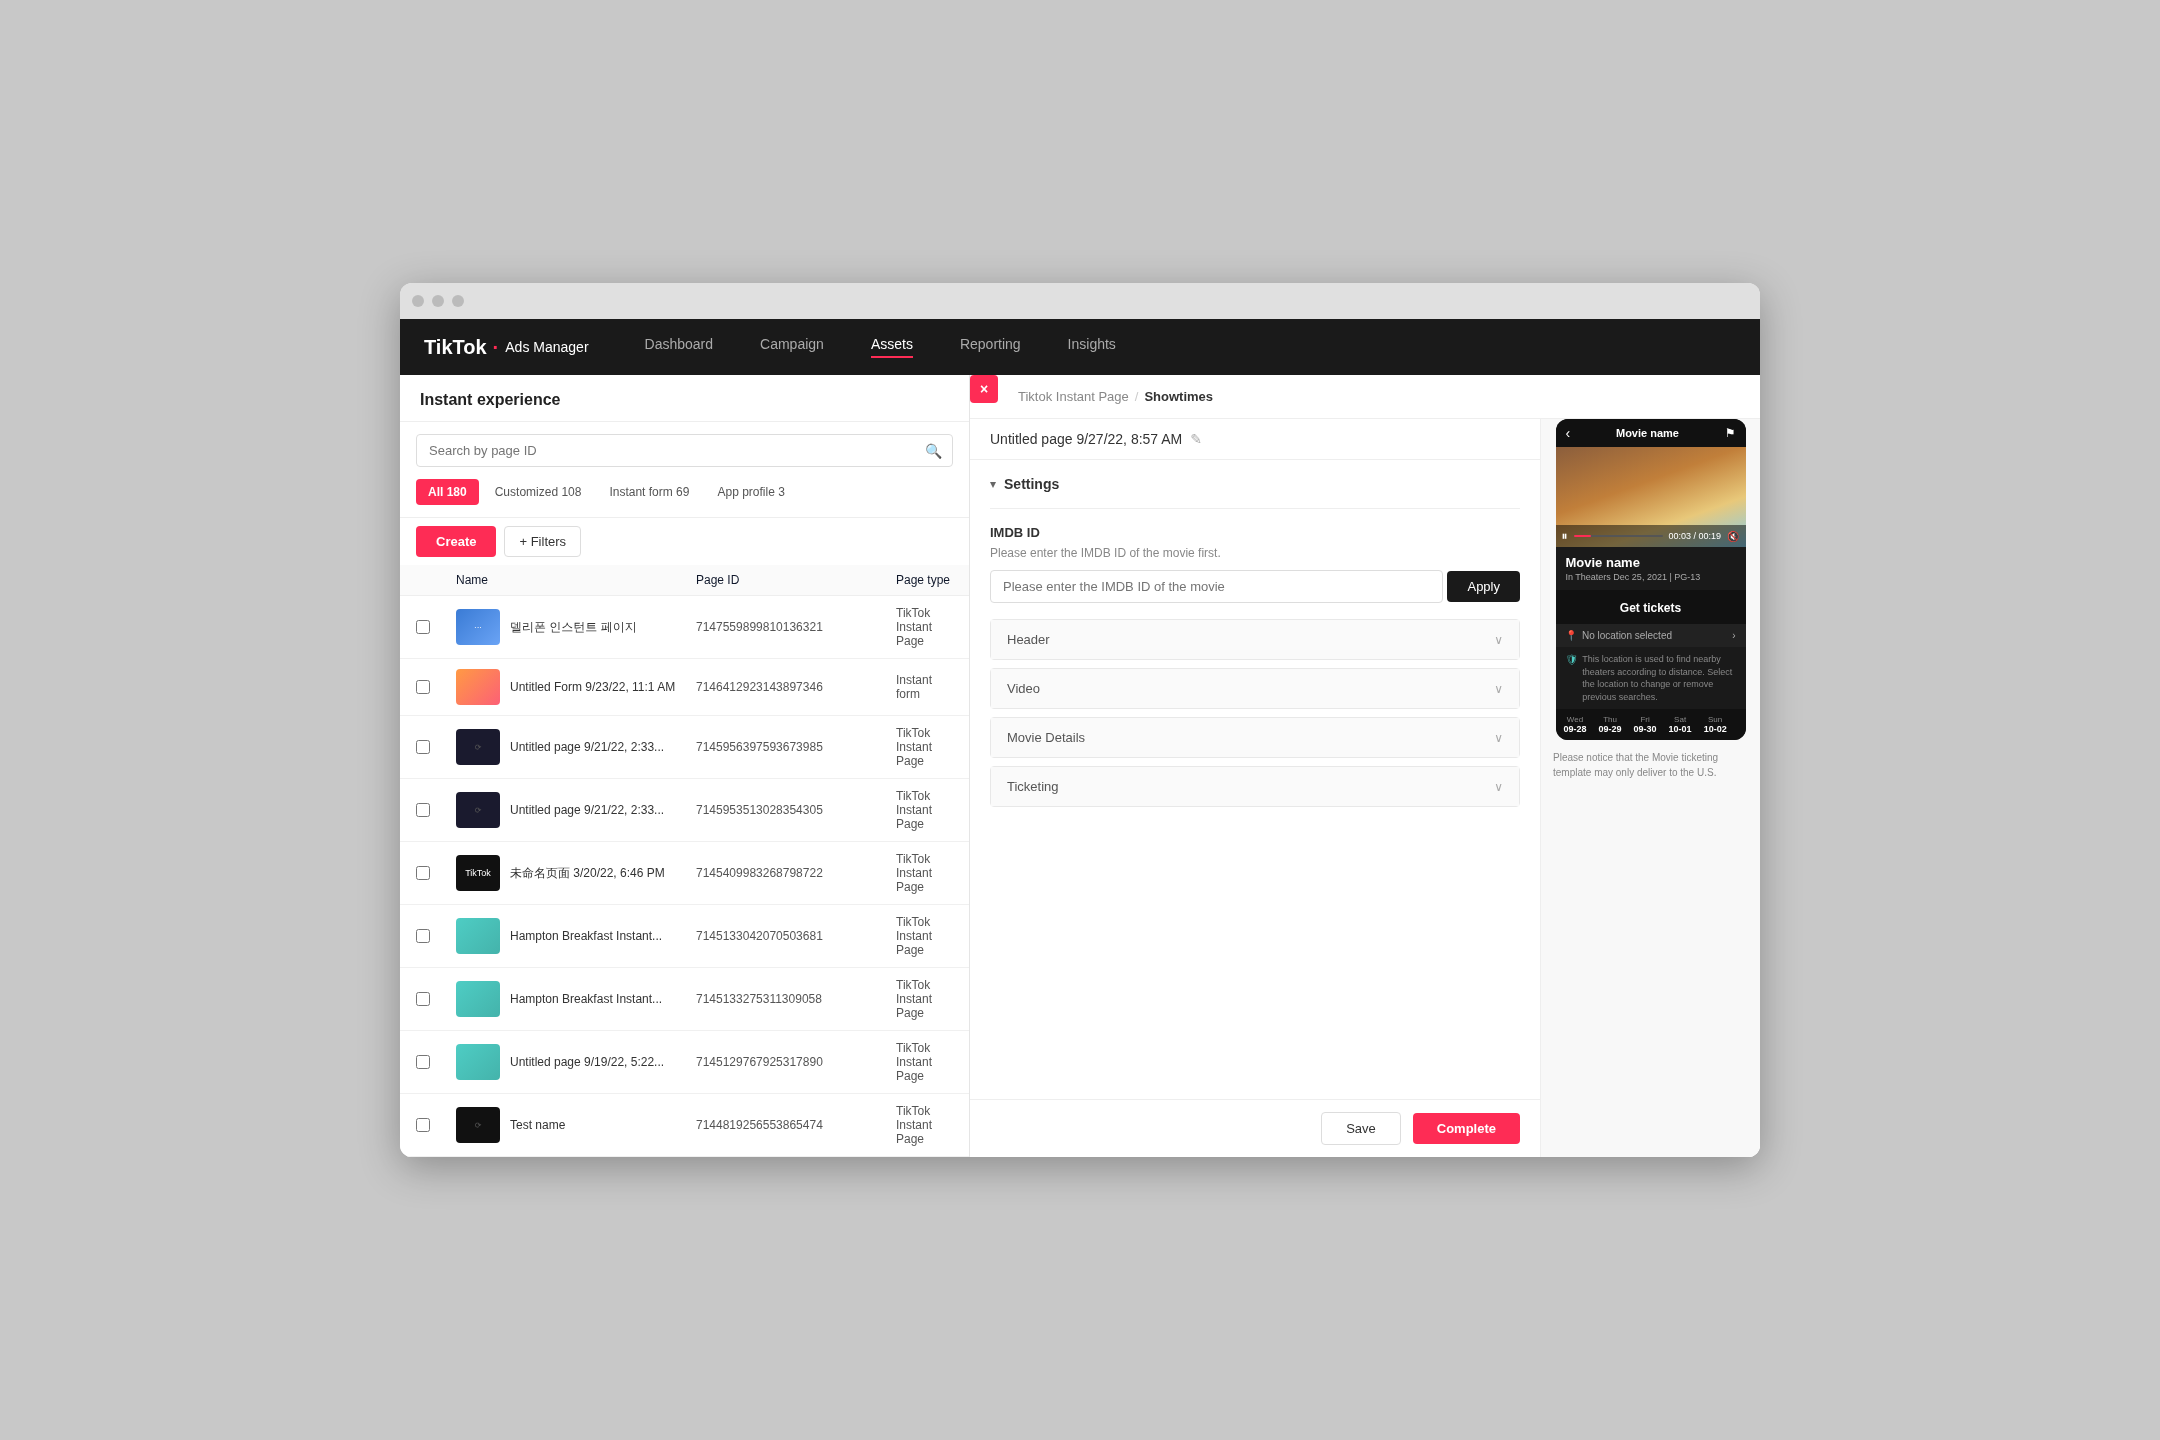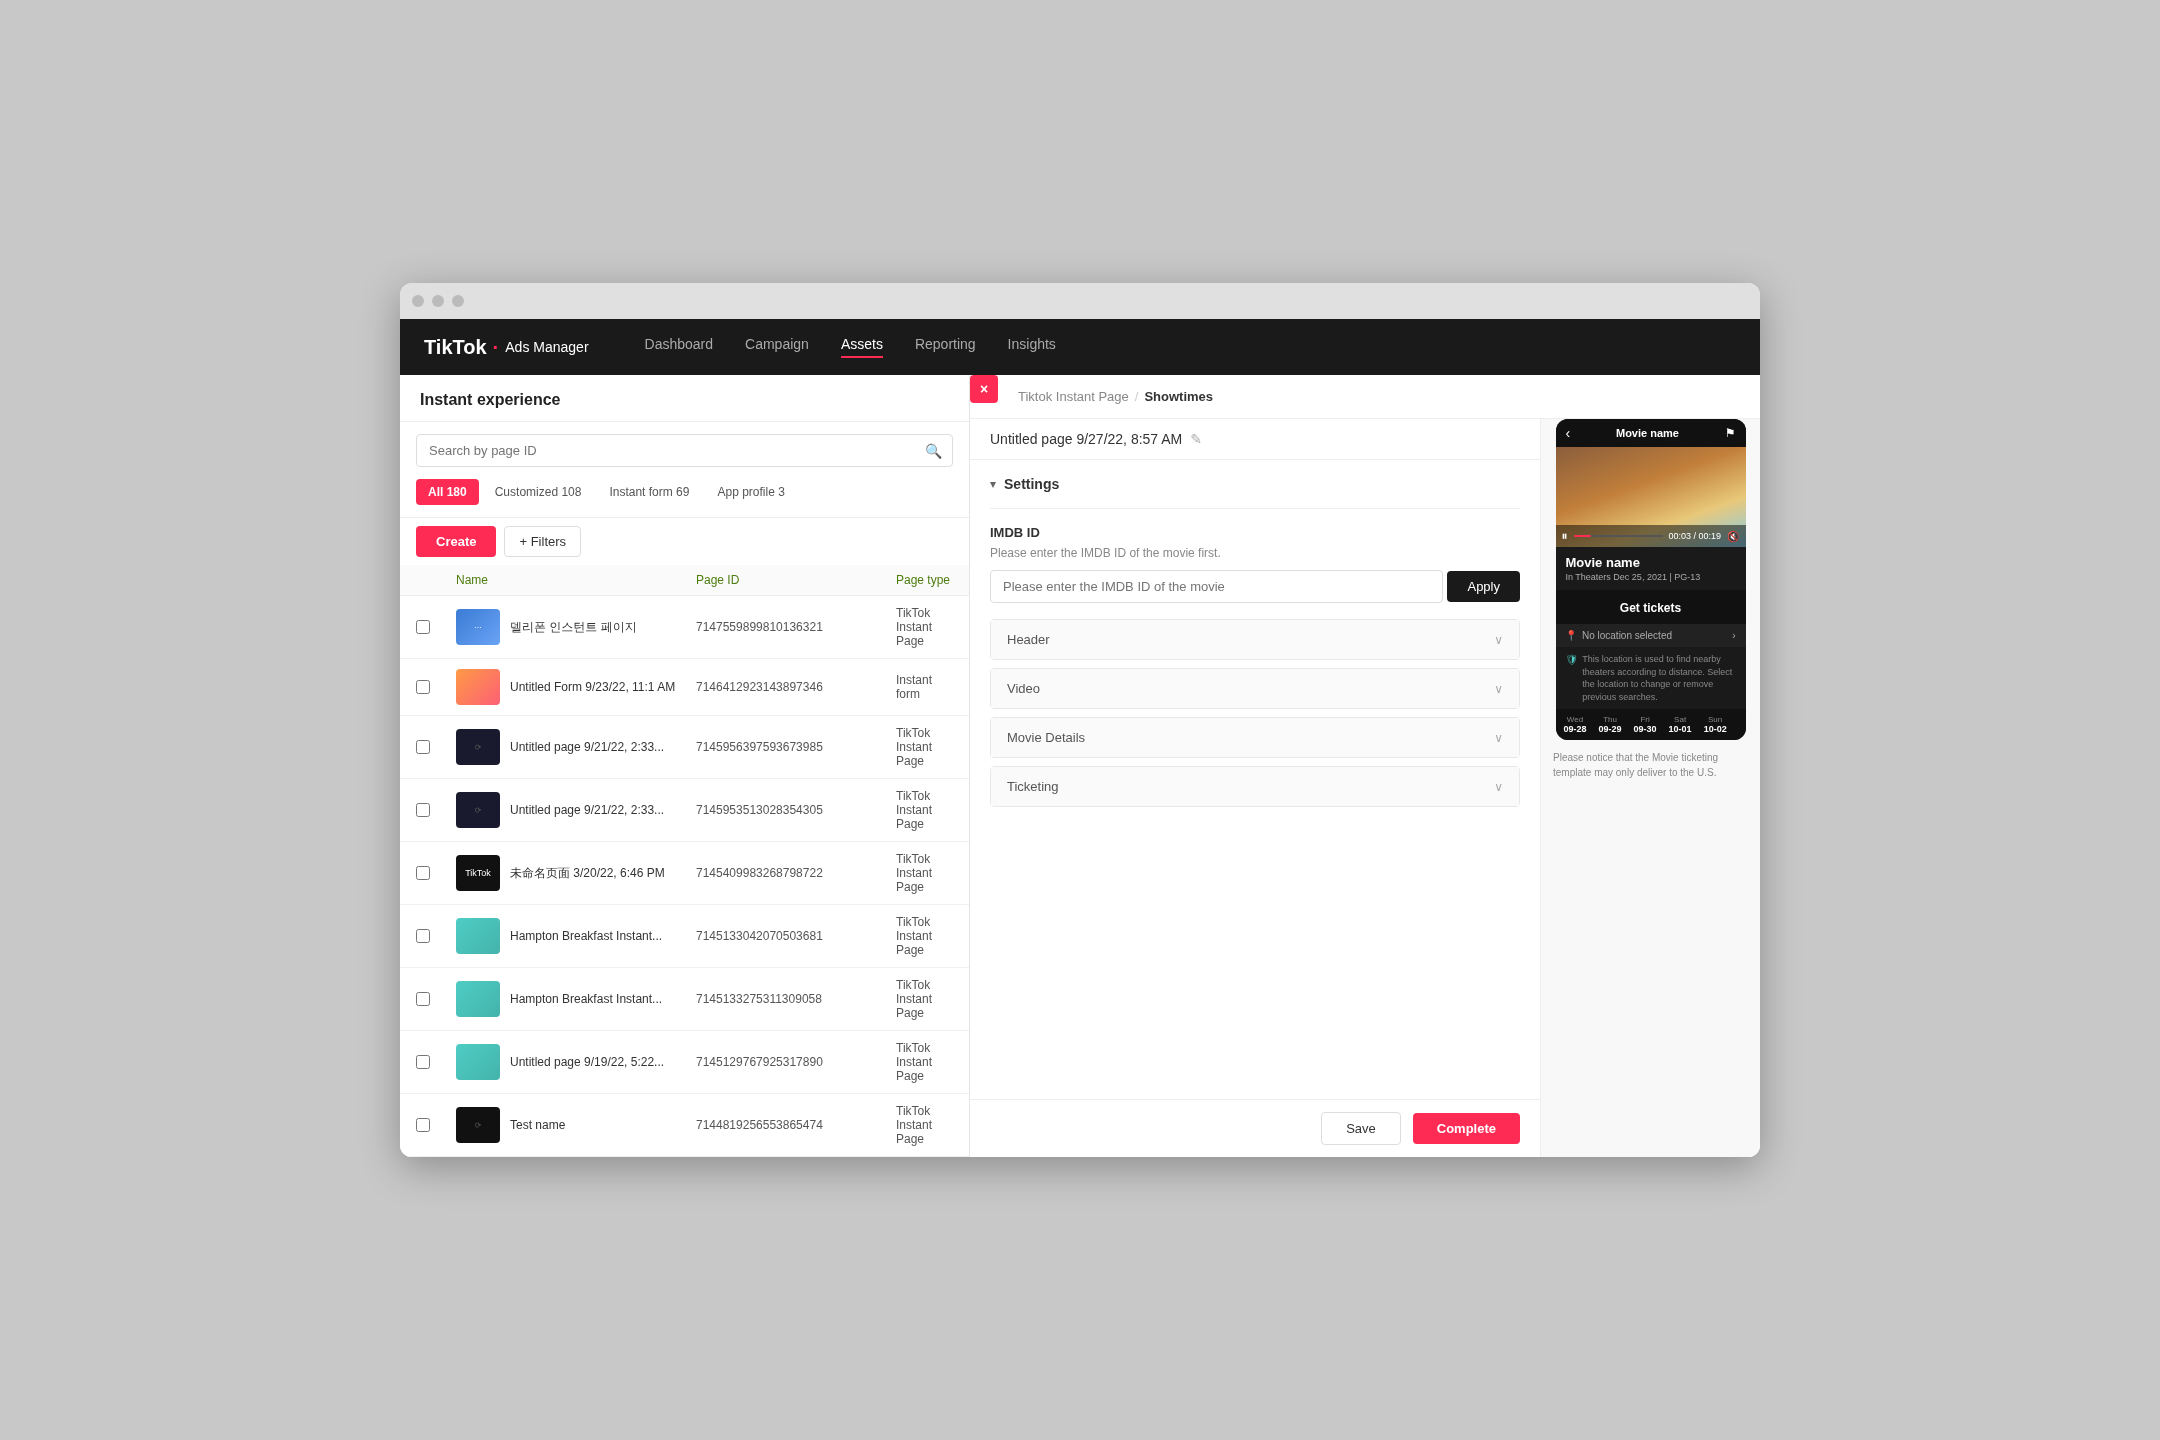--- a/index.html
+++ b/index.html
@@ -57,21 +57,21 @@
       font-size: 20px;
       font-weight: 700;
     }
     .logo-sub {
       color: white;
       font-size: 14px;
       font-weight: 400;
     }
     .nav-items {
       display: flex;
-      gap: 32px;
+      gap: 47px;
       margin-left: 24px;
     }
     .nav-item {
       color: #aaa;
       font-size: 14px;
       cursor: pointer;
       padding-bottom: 4px;
       text-decoration: none;
     }
     .nav-item.active {
@@ -179,21 +179,21 @@
     }
     .table-header {
       display: grid;
       grid-template-columns: 40px 240px 200px 1fr;
       padding: 8px 16px;
       border-bottom: 1px solid #eee;
       background: #fafafa;
     }
     .table-header-cell {
       font-size: 12px;
-      color: #4d7c0f;
+      color: #0f172a;
       font-weight: 500;
     }
     .table-row {
       display: grid;
       grid-template-columns: 40px 240px 200px 1fr;
       padding: 10px 16px;
       border-bottom: 1px solid #f0f0f0;
       align-items: center;
       cursor: pointer;
     }

